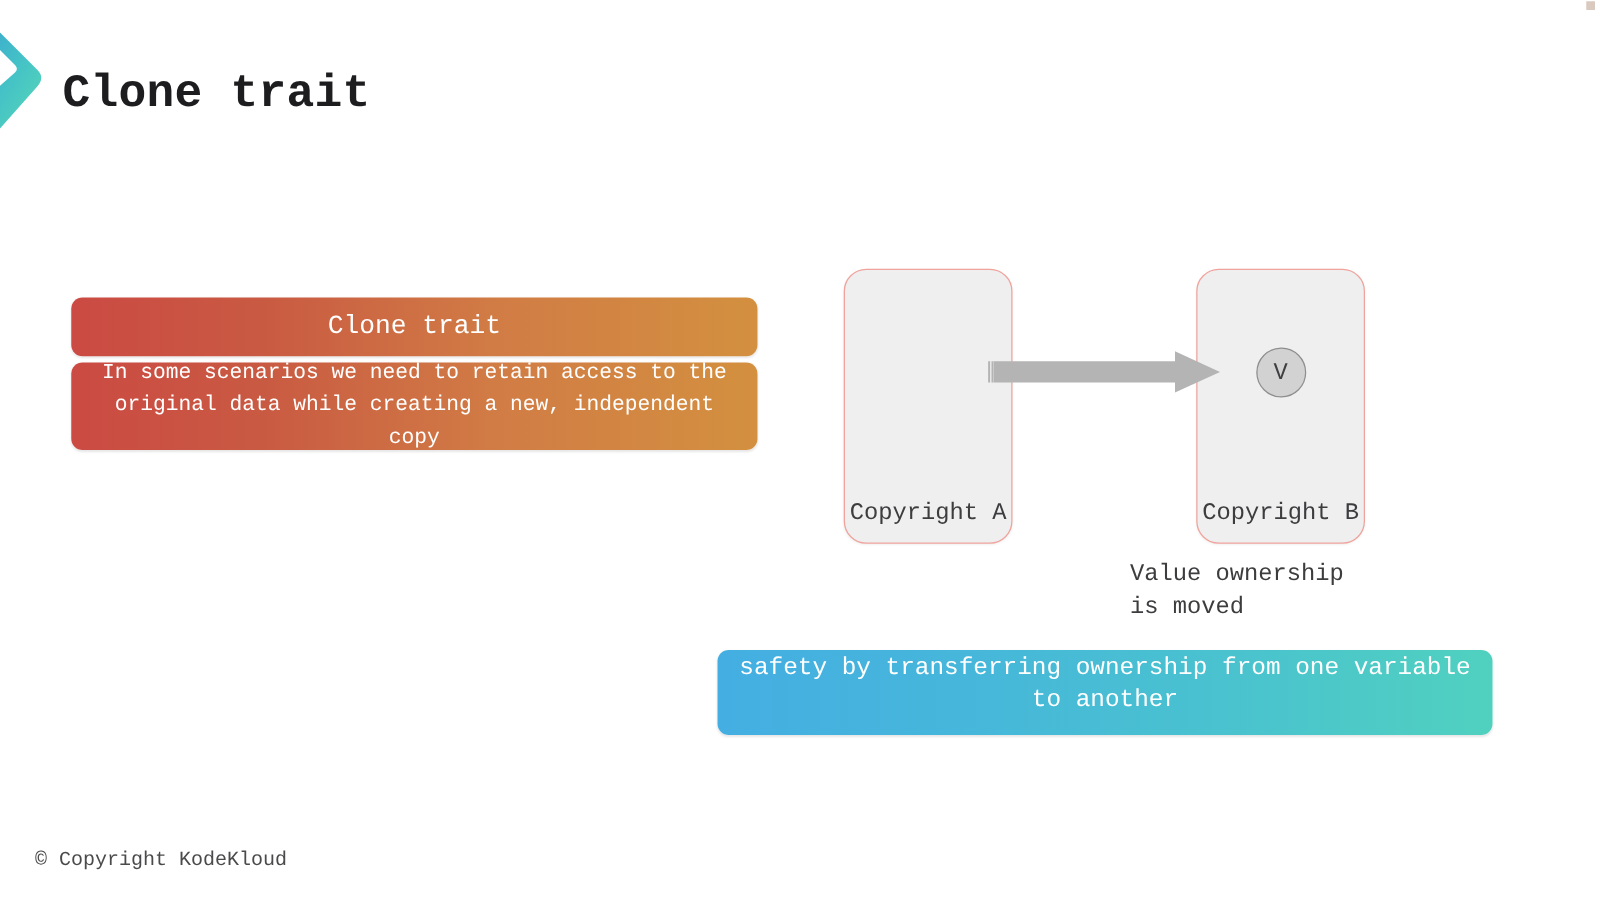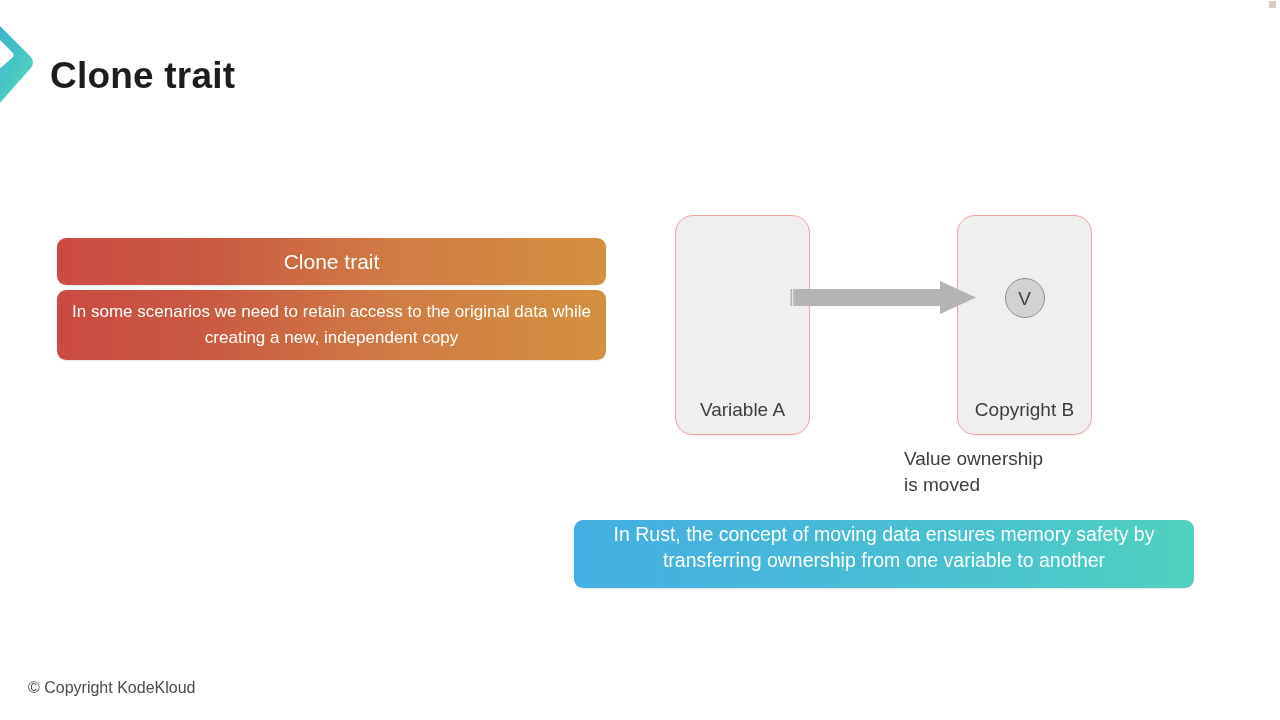--- a/index.html
+++ b/index.html
@@ -10,20 +10,21 @@
     overflow: hidden;
     background: #ffffff;
     font-family: "Liberation Sans", sans-serif;
   }
 
   #slide {
     position: relative;
     width: 1280px;
     height: 720px;
     background: #ffffff;
+    font-family: Liberation Mono, monospace;
   }
 
   
   .brand-chevron {
     position: absolute;
     left: -14px;
     top: 12px;
     width: 52px;
     height: 104px;
   }
@@ -213,21 +214,21 @@
 
   <div class="callout callout-header">
     <span class="callout-header-text">Clone trait</span>
   </div>
 
   <div class="callout callout-body">
     <span class="callout-body-text">In some scenarios we need to retain access to the original data while creating a new, independent copy</span>
   </div>
 
   <div class="var-box var-box-a">
-    <span class="var-label">Variable A</span>
+    <span class="var-label">Copyright A</span>
   </div>
 
   <div class="var-box var-box-b">
     <span class="value-token">V</span>
     <span class="var-label">Copyright B</span>
   </div>
 
   <div class="move-arrow">
     <svg width="190" height="40" viewBox="0 0 190 40" xmlns="http://www.w3.org/2000/svg">
       <rect x="5" y="11" width="148" height="17" fill="#b4b4b4"></rect>

